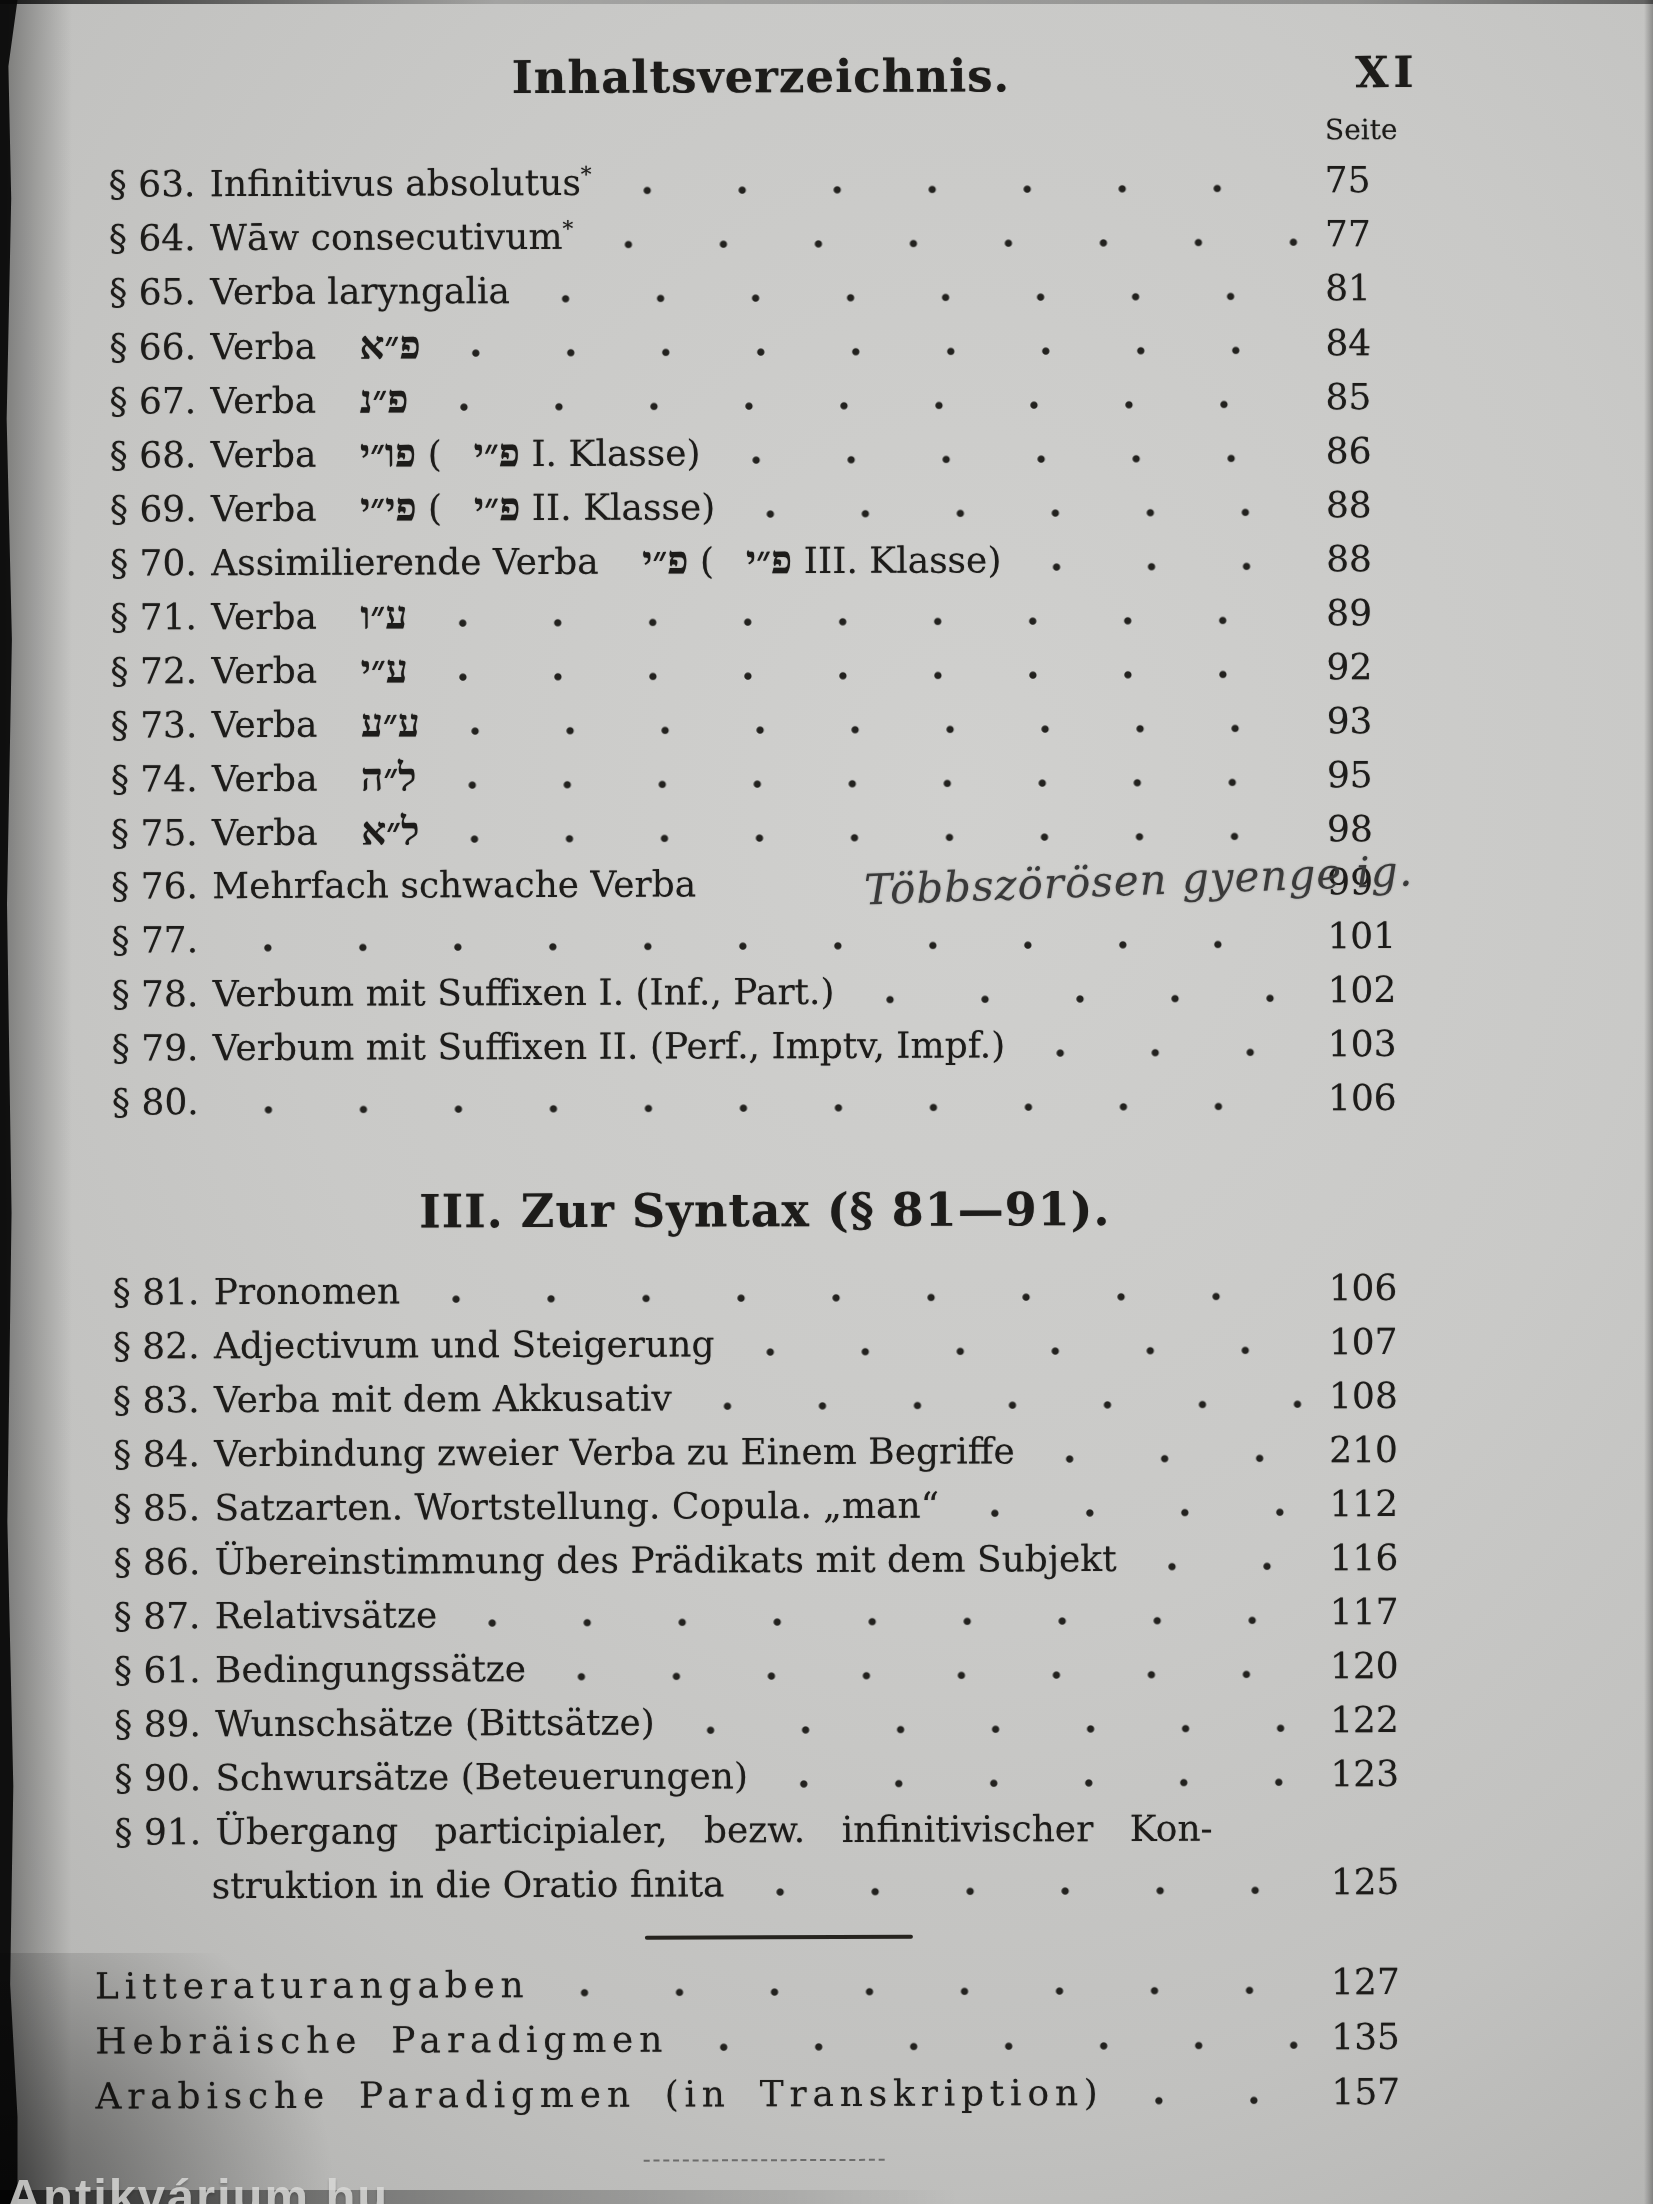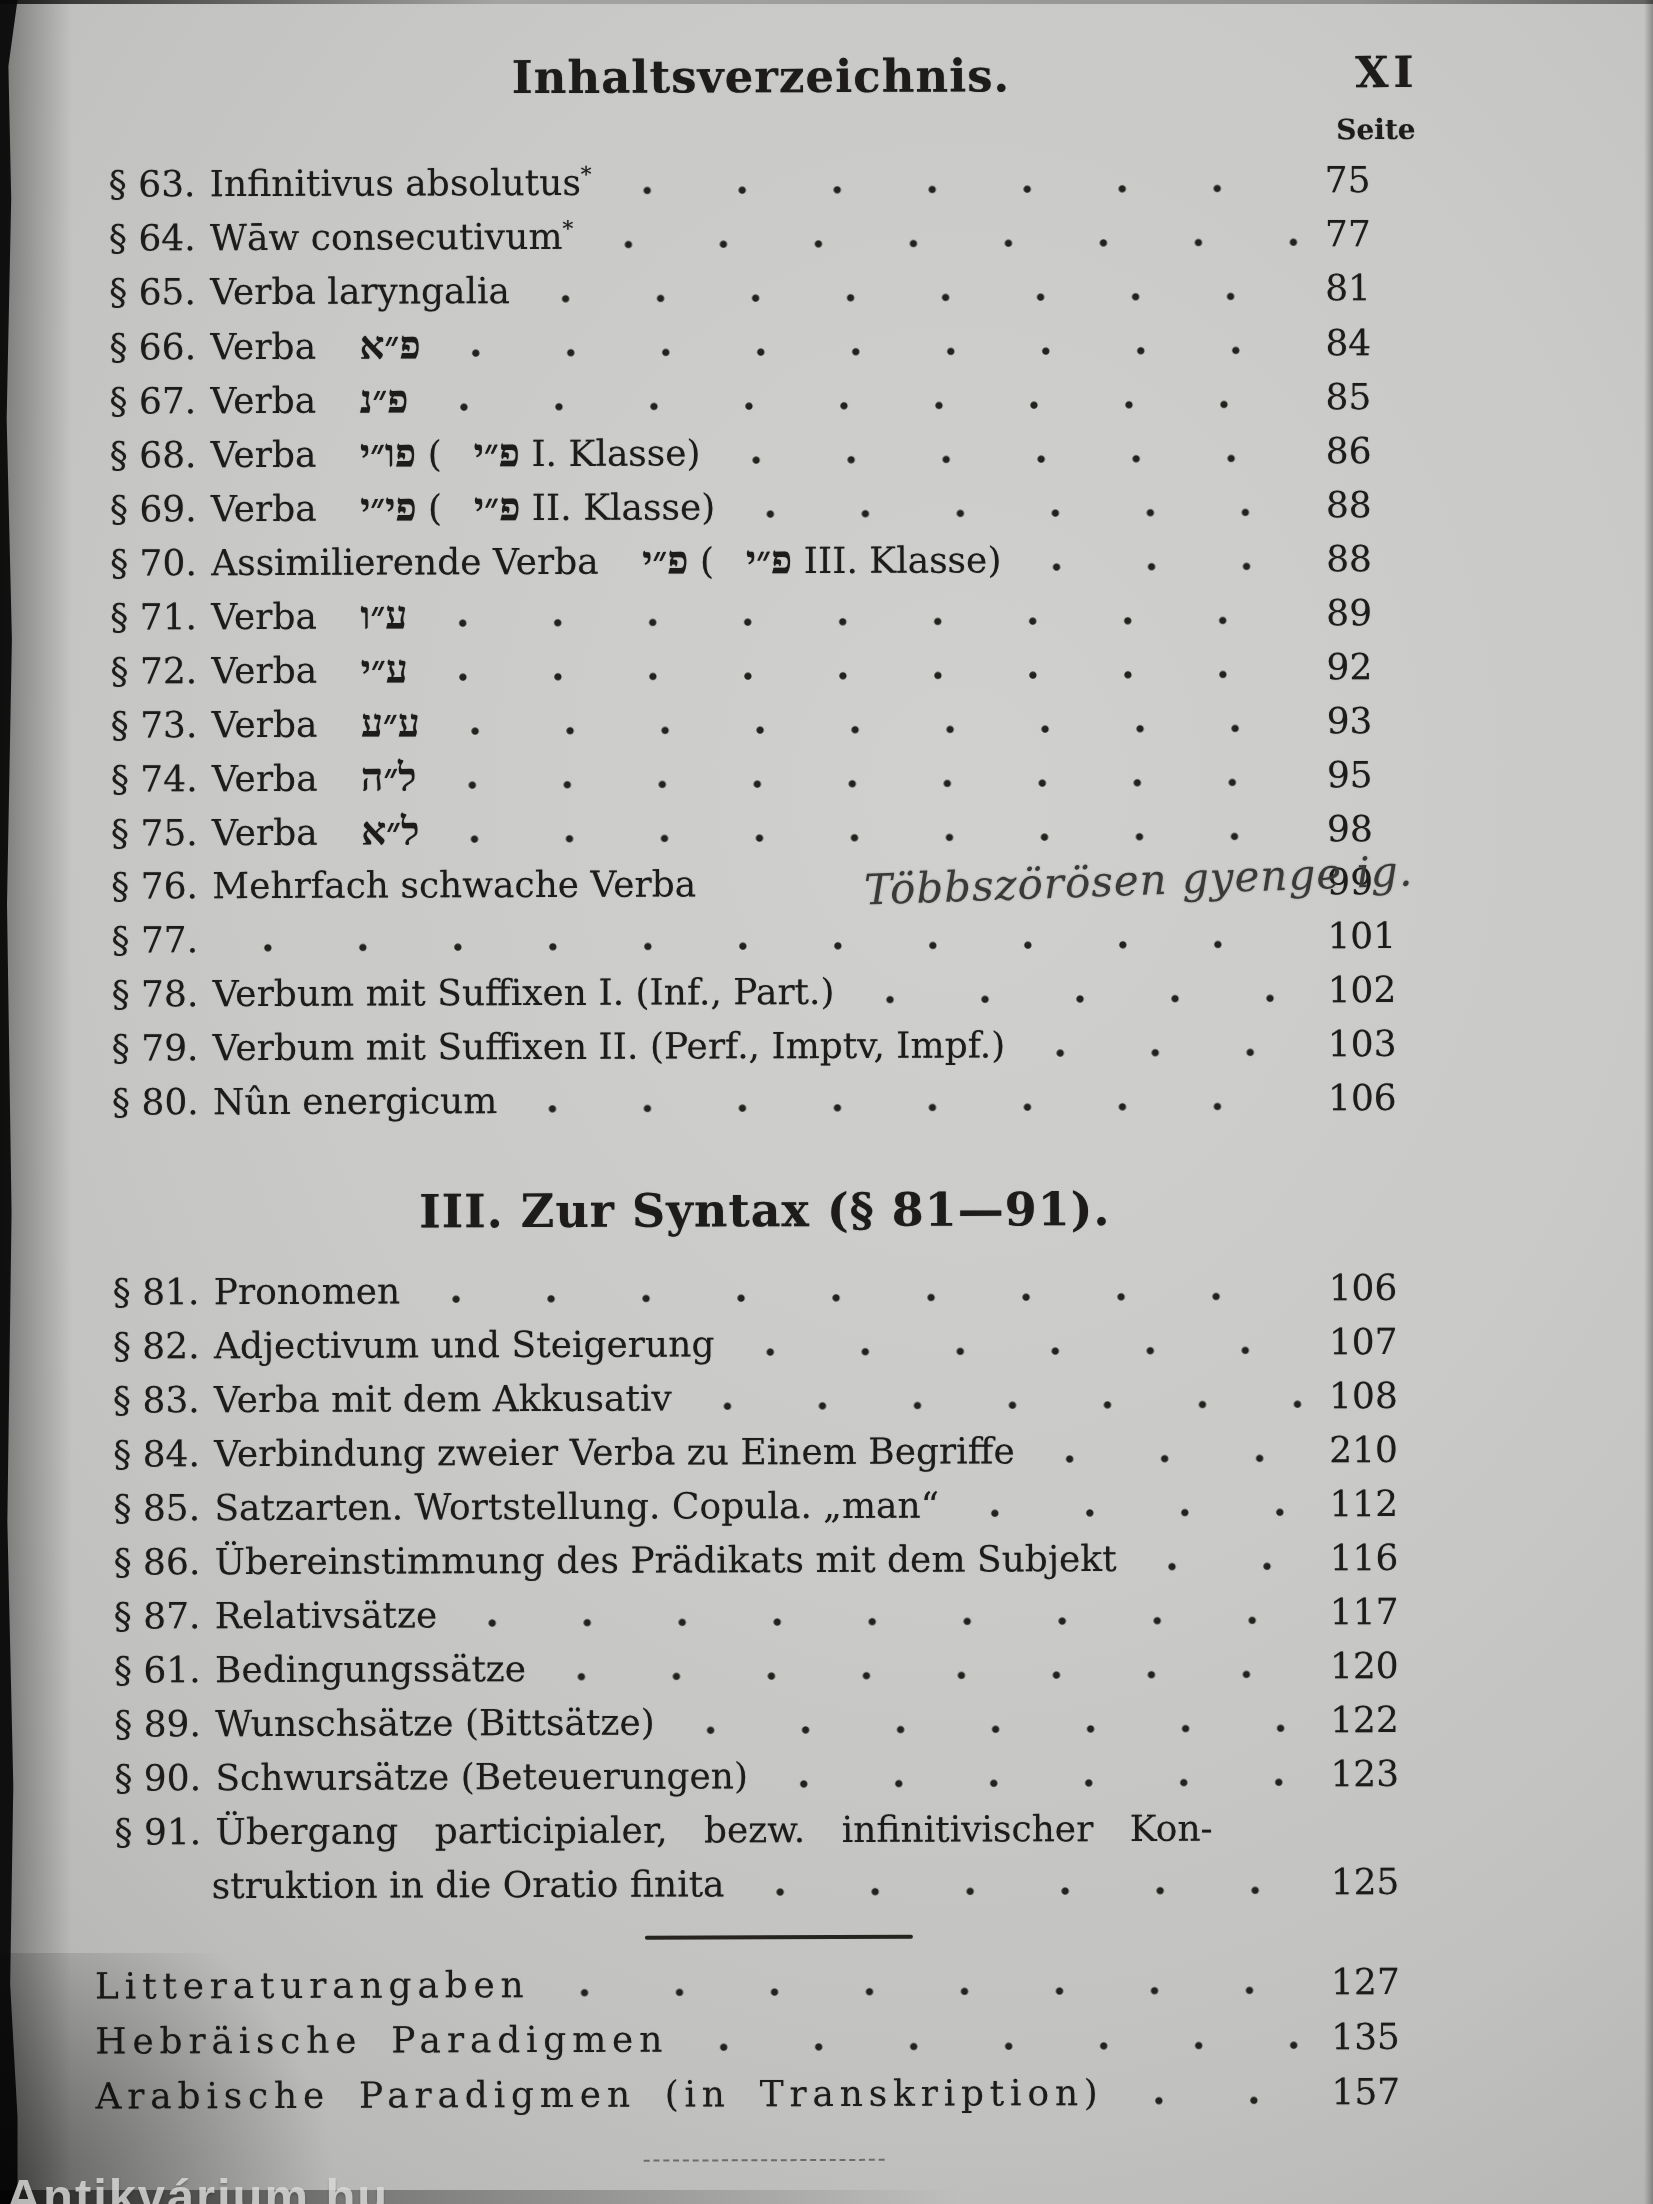--- a/index.html
+++ b/index.html
@@ -38,22 +38,22 @@
     text-shadow:0 0 1px rgba(25,24,20,.45);}
   .page-title{
     position:absolute;top:50px;left:112px;right:237px;
     text-align:center;font-size:45px;font-weight:600;letter-spacing:1px;
   }
   .folio{
     position:absolute;top:49px;right:232px;
     font-size:43px;font-weight:600;letter-spacing:4.9px;
   }
   .seite{
-    position:absolute;top:115px;right:235px;
-    font-size:28px;font-weight:700;
+    position:absolute;top:115px;right:253px;
+    font-size:28px;font-weight:400;
   }
   .toc{position:absolute;left:112px;right:237px;font-size:36px;}
   #toc1{top:155px;}
   #toc2{top:1263px;}
   #closing{top:1956px;left:92px;}
   .toc-row{display:flex;align-items:baseline;height:54px;line-height:54px;white-space:nowrap;}
   #closing .toc-row{height:55px;line-height:55px;}
   .label{display:inline-block;min-width:101px;}
   .leader{
     flex:1 1 auto;align-self:flex-end;height:9.7px;margin:0 23px 14.6px 33px;
@@ -196,21 +196,20 @@
           <span class="pagenum">102</span>
         </div>
         <div class="toc-row">
           <span class="label">§ 79.</span>
           <span class="text">Verbum mit Suffixen II. (Perf., Imptv, Impf.)</span>
           <span class="leader"></span>
           <span class="pagenum">103</span>
         </div>
         <div class="toc-row">
           <span class="label">§ 80.</span>
-          <span class="text">Nûn energicum</span>
           <span class="leader"></span>
           <span class="pagenum">106</span>
         </div>
       </div>
 
     <div class="section-heading">III. Zur Syntax (§ 81—91).</div>
 
     <div class="toc" id="toc2">
         <div class="toc-row">
           <span class="label">§ 81.</span>

